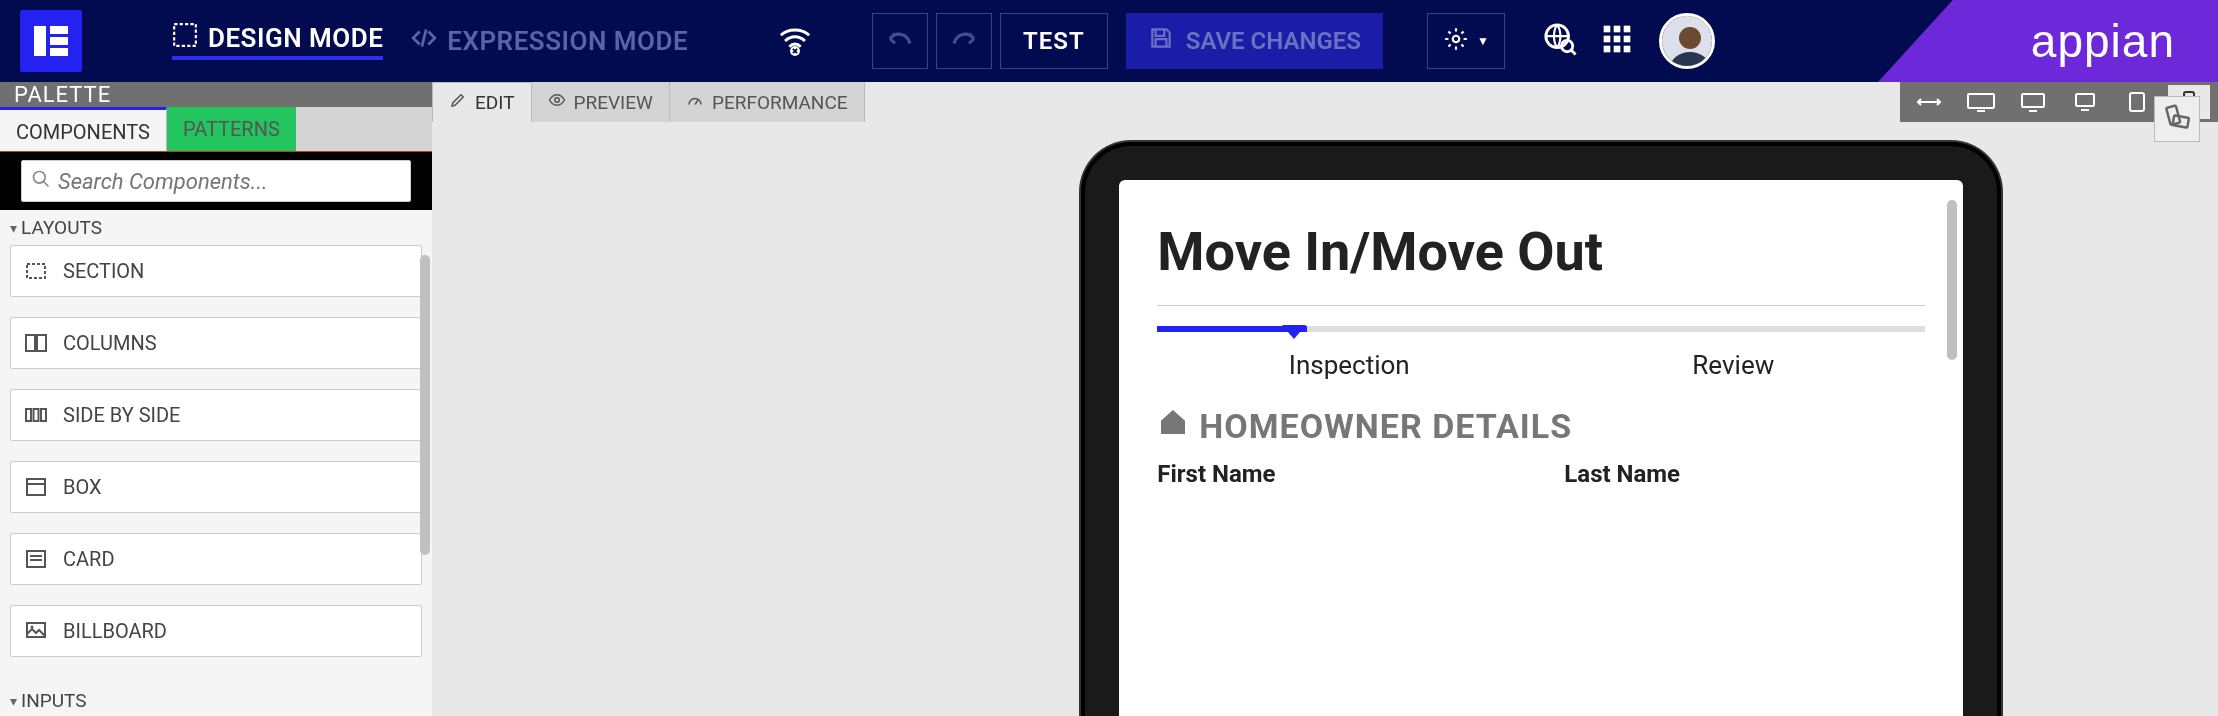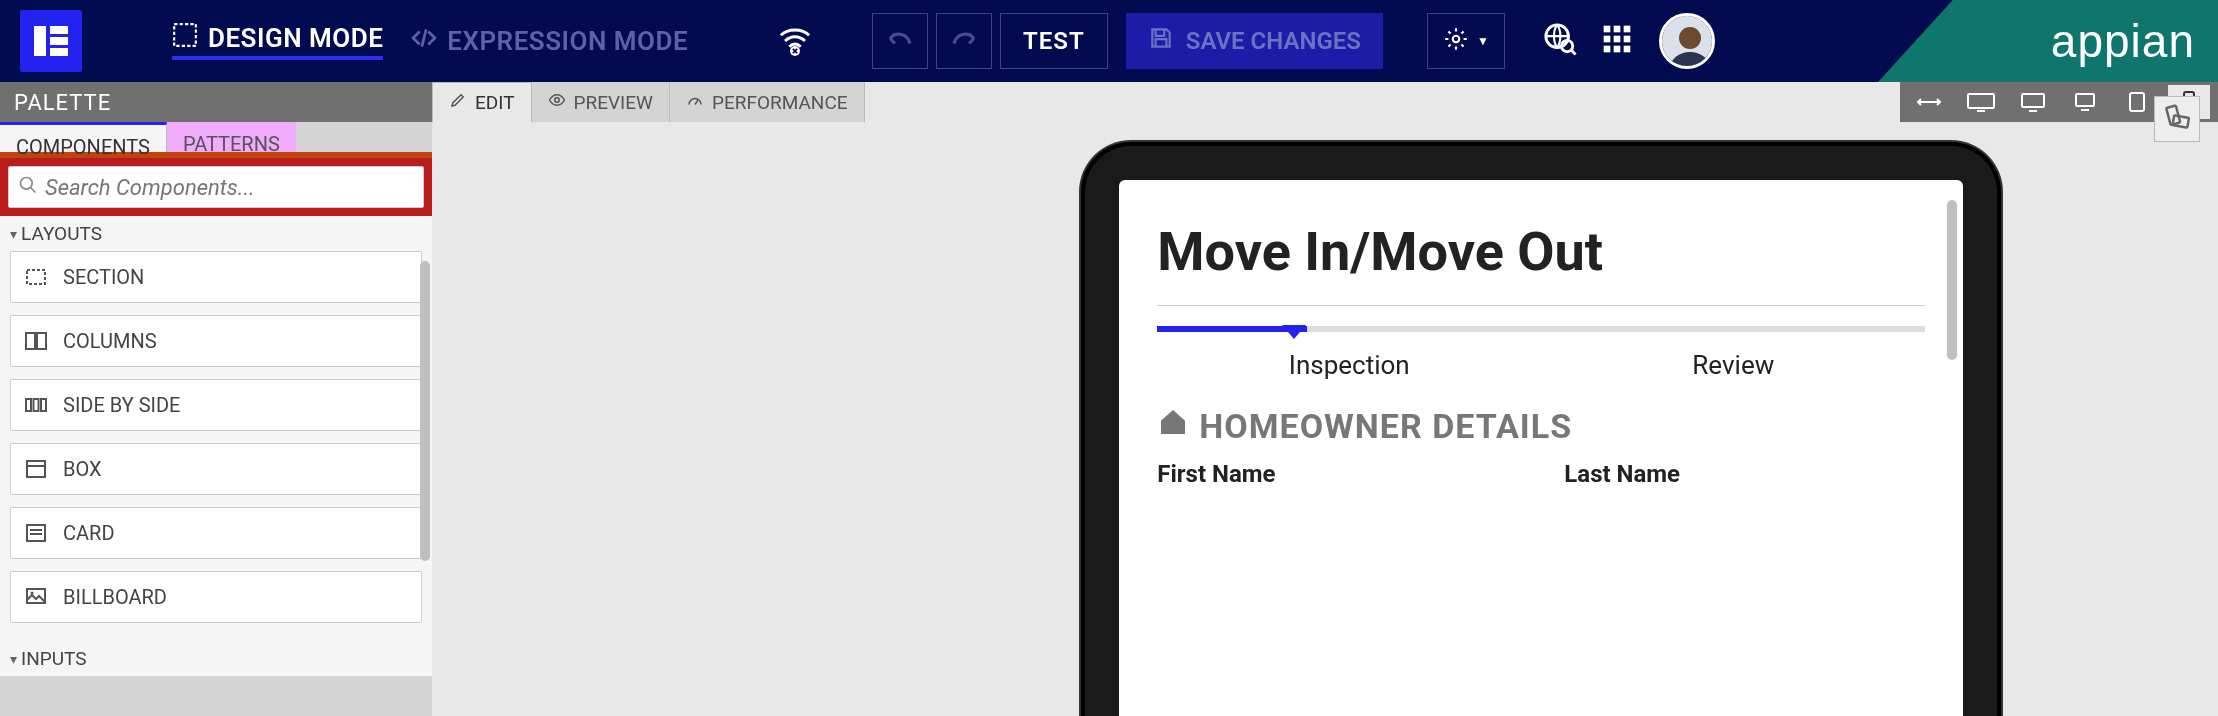--- a/index.html
+++ b/index.html
@@ -17,41 +17,41 @@
 .wifi-area { margin-left: 90px; display:flex; align-items:center; }
 .toolbar-mid { display:flex; align-items:center; margin-left: 60px; gap:8px; }
 .sq-btn { width:56px; height:56px; border:1px solid #3a4385; display:flex; align-items:center; justify-content:center; }
 .sq-btn.disabled svg { opacity:0.5; }
 .test-btn { height:56px; border:1px solid #3a4385; padding:0 22px; color:#fff; font-size:24px; font-weight:600; display:flex; align-items:center; letter-spacing:1px; }
 .save-btn { height:56px; background:#1b1ca8; padding:0 22px; color:#6b72c2; font-size:24px; font-weight:600; display:flex; align-items:center; gap:12px; margin-left:10px; }
 .gear-btn { width:78px; height:56px; border:1px solid #3a4385; display:flex; align-items:center; justify-content:center; gap:8px; margin-left:36px; }
 .right-icons { display:flex; align-items:center; gap:24px; margin-left:30px; }
 .right-icons svg { fill:#fff; }
 .avatar { width:56px; height:56px; border-radius:50%; background: radial-gradient(circle at 50% 35%, #b88560 0%, #8a5a3a 45%, #473120 60%), #d8d8e8; border:3px solid #fff; margin-left:18px; overflow:hidden; }
-.brand-wedge { position:absolute; right:0; top:0; height:82px; width:340px; background:#0f766e; clip-path: polygon(22% 0, 100% 0, 100% 100%, 0 100%); display:flex; align-items:center; justify-content:flex-end; padding-right:23px; }
+.brand-wedge { position:absolute; right:0; top:0; height:82px; width:340px; background:#6d28d9; clip-path: polygon(22% 0, 100% 0, 100% 100%, 0 100%); display:flex; align-items:center; justify-content:flex-end; padding-right:43px; }
 .brand-text { color:#fff; font-size:46px; font-weight:400; letter-spacing:1px; font-family: Arial, sans-serif; }
 
 
 .main { display:flex; height:calc(716px - 82px);border-radius:14px; }
 
 
 .palette { width:432px; display:flex; flex-direction:column; }
 .palette-title-bar { height:40px; background:#707070; color:#fff; display:flex; align-items:center; padding-left:14px; font-size:22px; letter-spacing:1px; }
-.palette-tabs { height:36px; background:#d4d4d4; display:flex; border-bottom:6px solid #c2410c; }
-.palette-tab { padding:10px 16px; font-size:20px; color:#555; background:#f0abfc; }
+.palette-tabs { height:45px; background:#d4d4d4; display:flex; border-bottom:1px solid #c2410c; }
+.palette-tab { padding:10px 16px; font-size:20px; color:#555; background:#22c55e; }
 .palette-tab.active { background:#f5f5f5; color:#333; border-top:3px solid #2322F0; border-right:1px solid #bbb; position:relative; top:0; }
-.search-wrap { padding:8px 8px; background:#b91c1c; }
+.search-wrap { padding:8px 21px; background:#000000; }
 .search-input { width:100%; height:42px; border:1px solid #ccc; border-radius:2px; padding:0 12px 0 36px; font-size:22px; font-style:italic; color:#888; background:#fff; }
 .search-box { position:relative; }
 .search-box .srch-icn { position:absolute; left:10px; top:50%; transform:translateY(-50%); }
 .group-header { background:#f5f5f5; padding:6px 10px; font-size:19px; color:#444; display:flex; align-items:center; gap:4px; }
 .group-header::before { content:"▾"; font-size:14px; color:#666; }
 .comp-list { background:#f5f5f5; padding:0 10px 6px 10px; position:relative; }
 .comp-list::after { content:""; position:absolute; right:2px; top:10px; width:10px; height:300px; background:#c0c0c0; border-radius:5px; }
-.comp-item { background:#fff; border:1px solid #ccc; border-radius:2px; height:52px; display:flex; align-items:center; gap:14px; padding:0 12px; margin-bottom:12px; font-size:20px; color:#444; }
+.comp-item { background:#fff; border:1px solid #ccc; border-radius:2px; height:52px; display:flex; align-items:center; gap:14px; padding:0 12px; margin-bottom:20px; font-size:20px; color:#444; }
 .comp-icon { width:26px; height:26px; display:flex; align-items:center; justify-content:center; }
 
 
 .canvas-area { flex:1; display:flex; flex-direction:row; position:relative; background:#e8e8e8; }
 .canvas-tabs { height:40px; background:#d4d4d4; display:flex; align-items:stretch; border-bottom:none; }
 .canvas-tab { display:flex; align-items:center; gap:8px; padding:0 16px; font-size:19px; color:#555; border-right:1px solid #bbb; }
 .canvas-tab.active { background:#e8e8e8; color:#333; border-top:1px solid #bbb; border-left:1px solid #bbb; }
 .device-views { position:absolute; right:0; top:0; height:40px; background:#707070; display:flex; align-items:center; padding:0 8px; gap:10px; }
 .device-btn { width:42px; height:34px; display:flex; align-items:center; justify-content:center; }
 .device-btn svg { stroke:#fff; fill:none; }

